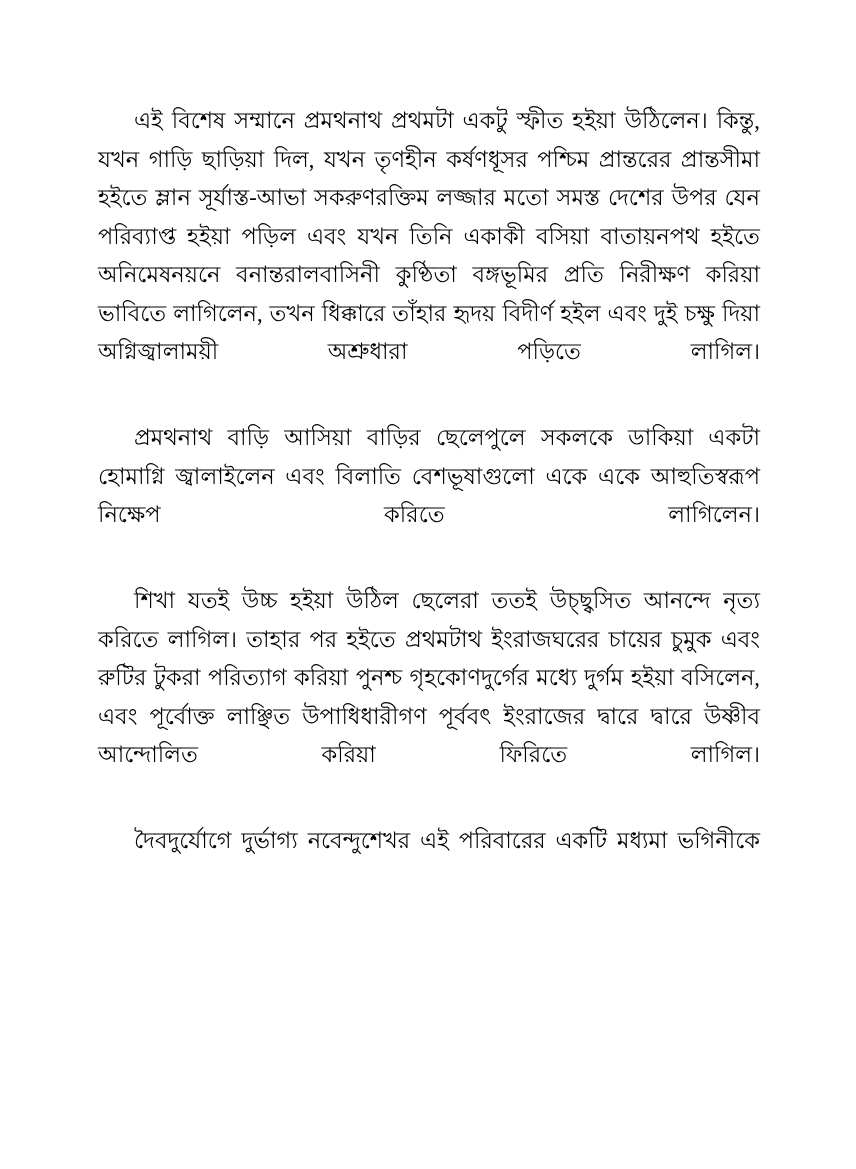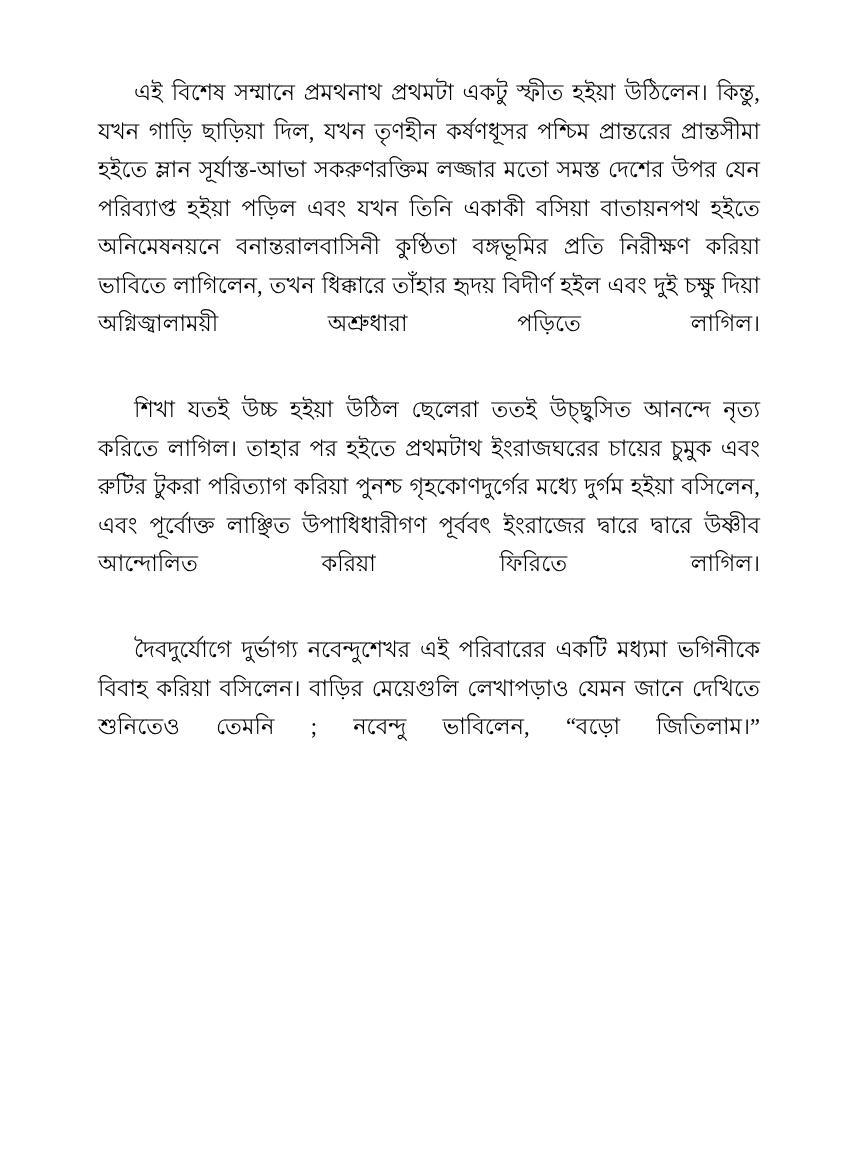--- a/index.html
+++ b/index.html
@@ -12,20 +12,21 @@
     font-family: "Liberation Serif", "DejaVu Serif", serif;
   }
 
   .page {
     position: relative;
     width: 856px;
     height: 826px;
     background: #ffffff;
     box-sizing: border-box;
     overflow: hidden;
+    margin-top: 28px;
   }
 
   .content {
     position: absolute;
     left: 98px;
     top: 74px;
     width: 662px;
   }
 
   .para {
@@ -61,19 +62,20 @@
     letter-spacing: 0.5px;
   }
 </style>
 </head>
 <body>
 
 <div class="page" style="background: rgb(255, 255, 255);">
 
   <div class="content">
     <p class="para">এই বিশেষ সম্মানে প্রমথনাথ প্রথমটা একটু স্ফীত হইয়া উঠিলেন। কিন্তু, যখন গাড়ি ছাড়িয়া দিল, যখন তৃণহীন কর্ষণধূসর পশ্চিম প্রান্তরের প্রান্তসীমা হইতে ম্লান সূর্যাস্ত-আভা সকরুণরক্তিম লজ্জার মতো সমস্ত দেশের উপর যেন পরিব্যাপ্ত হইয়া পড়িল এবং যখন তিনি একাকী বসিয়া বাতায়নপথ হইতে অনিমেষনয়নে বনান্তরালবাসিনী কুণ্ঠিতা বঙ্গভূমির প্রতি নিরীক্ষণ করিয়া ভাবিতে লাগিলেন, তখন ধিক্কারে তাঁহার হৃদয় বিদীর্ণ হইল এবং দুই চক্ষু দিয়া অগ্নিজ্বালাময়ী অশ্রুধারা পড়িতে লাগিল।</p>
+    <p class="para">প্রমথনাথ বাড়ি আসিয়া বাড়ির ছেলেপুলে সকলকে ডাকিয়া একটা হোমাগ্নি জ্বালাইলেন এবং বিলাতি বেশভূষাগুলো একে একে আহুতিস্বরূপ নিক্ষেপ করিতে লাগিলেন।</p>
     <p class="para">শিখা যতই উচ্চ হইয়া উঠিল ছেলেরা ততই উচ্ছ্বসিত আনন্দে নৃত্য করিতে লাগিল। তাহার পর হইতে প্রথমটাথ ইংরাজঘরের চায়ের চুমুক এবং রুটির টুকরা পরিত্যাগ করিয়া পুনশ্চ গৃহকোণদুর্গের মধ্যে দুর্গম হইয়া বসিলেন, এবং পূর্বোক্ত লাঞ্ছিত উপাধিধারীগণ পূর্ববৎ ইংরাজের দ্বারে দ্বারে উষ্ণীব আন্দোলিত করিয়া ফিরিতে লাগিল।</p>
     <p class="para">দৈবদুর্যোগে দুর্ভাগ্য নবেন্দুশেখর এই পরিবারের একটি মধ্যমা ভগিনীকে বিবাহ করিয়া বসিলেন। বাড়ির মেয়েগুলি লেখাপড়াও যেমন জানে দেখিতে শুনিতেও তেমনি ; নবেন্দু ভাবিলেন, “বড়ো জিতিলাম।”</p>
   </div>
 
   <div class="page-number" style="color: rgb(101, 122, 44);">৬০০</div>
 
 </div>
 
 </body></html>

